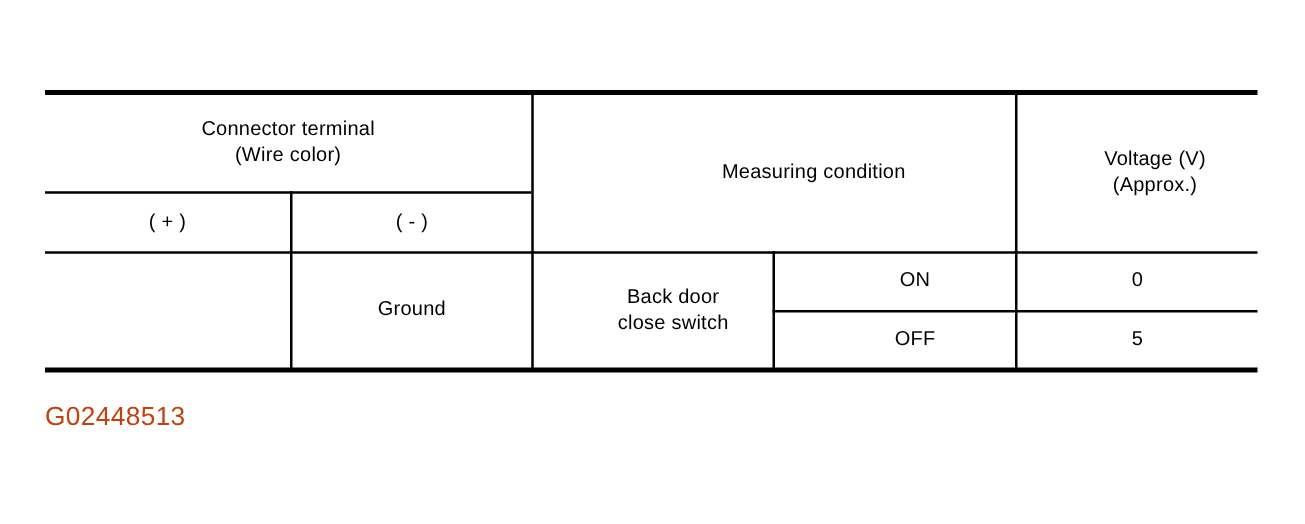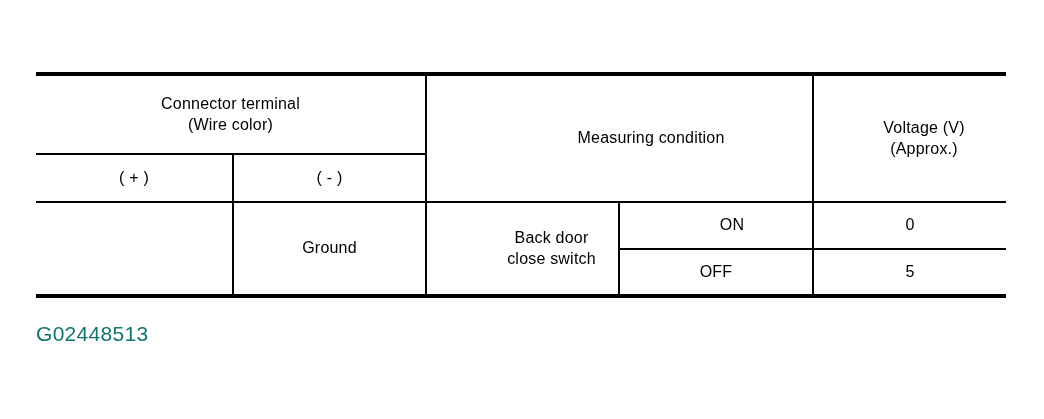--- a/index.html
+++ b/index.html
@@ -86,44 +86,44 @@
   }
 
   
   #cell-terminal-value {
     left: 0px; top: 131px; width: 196px; height: 91px;
   }
   #cell-ground-value {
     left: 198px; top: 131px; width: 191px; height: 91px;
   }
   #cell-condition-value {
-    left: 404px; top: 131px; width: 223px; height: 91px;
+    left: 391px; top: 131px; width: 223px; height: 91px;
   }
   #cell-state-on {
     left: 584px; top: 131px; width: 192px; height: 45px; padding-left: 16px;
   }
   #cell-state-off {
-    left: 584px; top: 178px; width: 192px; height: 44px;
+    left: 584px; top: 178px; width: 192px; height: 44px; padding-left: 16px;
   }
   #cell-voltage-on {
     left: 778px; top: 131px; width: 192px; height: 45px;
   }
   #cell-voltage-off {
     left: 778px; top: 178px; width: 192px; height: 44px;
   }
 
   
   #figure-caption {
     position: absolute;
     left: 36px;
     top: 322px;
     font-size: 21px;
     font-weight: 400;
     letter-spacing: 0.3px;
-    color: #0f766e;
+    color: #c2410c;
   }
 </style>
 </head>
 <body>
 
 <div id="spec-table">
 
   <div class="rule thick" id="rule-top"></div>
   <div class="rule thin" id="rule-header"></div>
   <div class="rule thin" id="rule-body"></div>

